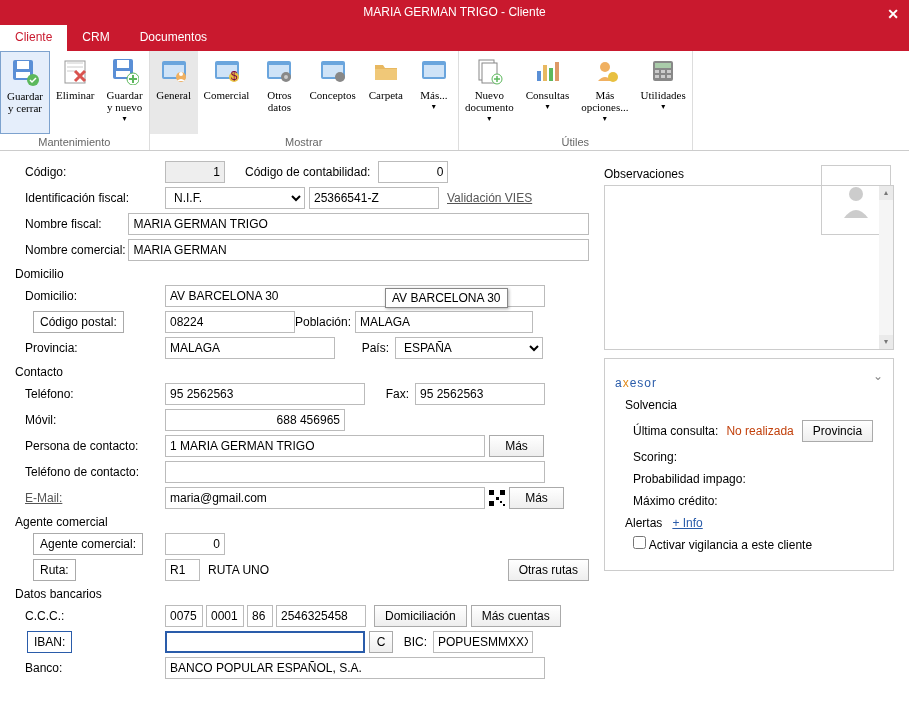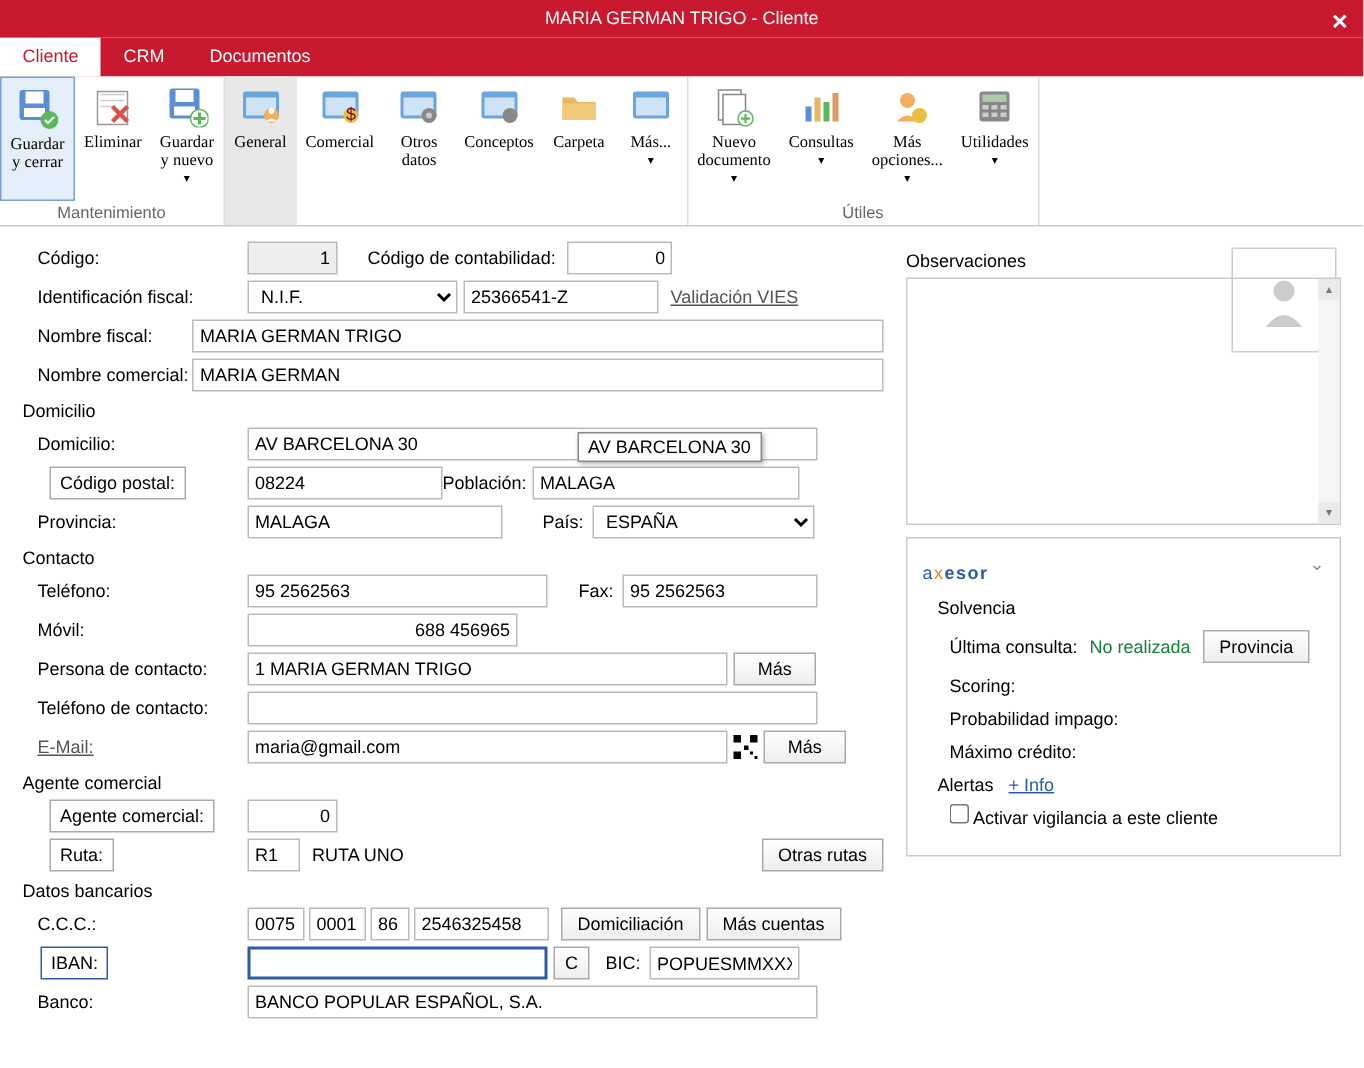--- a/index.html
+++ b/index.html
@@ -30,21 +30,21 @@
 .btn{border:1px solid #aaa;background:linear-gradient(#fff,#eee);padding:2px 10px;height:22px;cursor:pointer;font-size:12px;}
 .btn-box{border:1px solid #aaa;padding:2px 6px;height:22px;cursor:pointer;display:inline-flex;align-items:center;font-size:12px;}
 .link{color:#555;text-decoration:underline;}
 .photo-box{position:absolute;right:18px;top:165px;width:70px;height:70px;border:1px solid #ccc;display:flex;align-items:center;justify-content:center;}
 .obs-box{border:1px solid #ccc;height:165px;position:relative;margin-top:4px;}
 .scroll-v{position:absolute;right:0;top:0;bottom:0;width:14px;background:#f5f5f5;}
 .scroll-arrow{height:14px;text-align:center;font-size:8px;color:#777;background:#eaeaea;line-height:14px;}
 .axesor-box{border:1px solid #ccc;padding:10px;margin-top:8px;position:relative;}
 .axesor-box .chev{position:absolute;right:10px;top:10px;color:#888;}
 .sub{margin-left:18px;margin-bottom:8px;font-size:12px;}
-.orange{color:#15803d;}
+.orange{color:#c2410c;}
 .blue-link{color:#2a5caa;text-decoration:underline;cursor:pointer;}
 .tooltip-pop{position:absolute;background:#fff;border:1px solid #888;padding:2px 6px;font-size:12px;box-shadow:1px 1px 3px rgba(0,0,0,0.3);}
 .iban-focus{border:2px solid #2a5caa!important;}
 .iban-wrap{border:1px solid #2a5caa;}
 .ruta-input{width:35px!important;}
 svg{display:block;}
 .qr{width:16px;height:16px;display:inline-block;position:relative;}
 .qr::before{content:"";position:absolute;inset:0;background:
   linear-gradient(#000,#000) 0 0/5px 5px no-repeat,
   linear-gradient(#000,#000) 11px 0/5px 5px no-repeat,
@@ -170,20 +170,21 @@
         <div class="ribbon-icon">
             <svg width="28" height="28">
               <rect x="2" y="4" width="24" height="18" fill="#6aa5dd" rx="2"></rect>
               <rect x="4" y="8" width="20" height="12" fill="#cfe3f7"></rect>
             </svg>
           </div>
         <span>Más...</span>
           <span style="font-size:8px">▾</span>
       </div>
     </div>
+    <div class="ribbon-group-label">Mostrar</div>
   </div>
   <div class="ribbon-group">
     <div class="ribbon-group-items">
       <div class="ribbon-btn">
         <div class="ribbon-icon">
             <svg width="28" height="28">
               <rect x="4" y="3" width="15" height="20" fill="#fff" stroke="#888"></rect>
               <rect x="7" y="6" width="15" height="20" fill="#fff" stroke="#888"></rect>
               <circle cx="22" cy="22" r="5" fill="#fff" stroke="#5cb85c"></circle>
               <path d="M22 19 v6 M19 22 h6" stroke="#5cb85c" stroke-width="1.5"></path>
@@ -355,21 +356,21 @@
     <div class="section-h">Observaciones</div>
     <div class="obs-box">
       <div class="scroll-v">
         <div class="scroll-arrow">▴</div>
         <div style="position:absolute;bottom:0;left:0;right:0" class="scroll-arrow">▾</div>
       </div>
     </div>
 
     <div class="axesor-box">
       <div style="font-size:20px;letter-spacing:1px;margin-bottom:6px">
-        <span style="color:#2a5caa;font-weight:300">a</span><span style="color:#e08a1a">x</span><span style="color:#2a5caa;font-weight:700">esor</span>
+        <span style="color:#2a5caa;font-weight:300">a</span><span style="color:#e08a1a">x</span><span style="color:#2a5caa;font-weight:400">esor</span>
       </div>
       <span class="chev">⌄</span>
       <div class="sub" style="margin-left:10px">Solvencia</div>
       <div class="sub" style="display:flex;align-items:center;gap:8px">
         <span>Última consulta:</span>
         <span class="orange">No realizada</span>
         <button class="btn">Provincia</button>
       </div>
       <div class="sub">Scoring:</div>
       <div class="sub">Probabilidad impago:</div>

